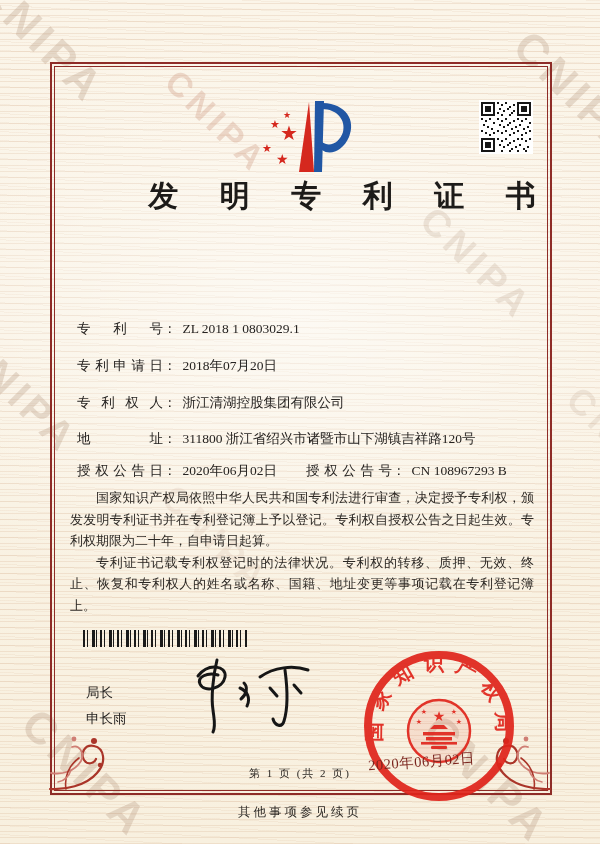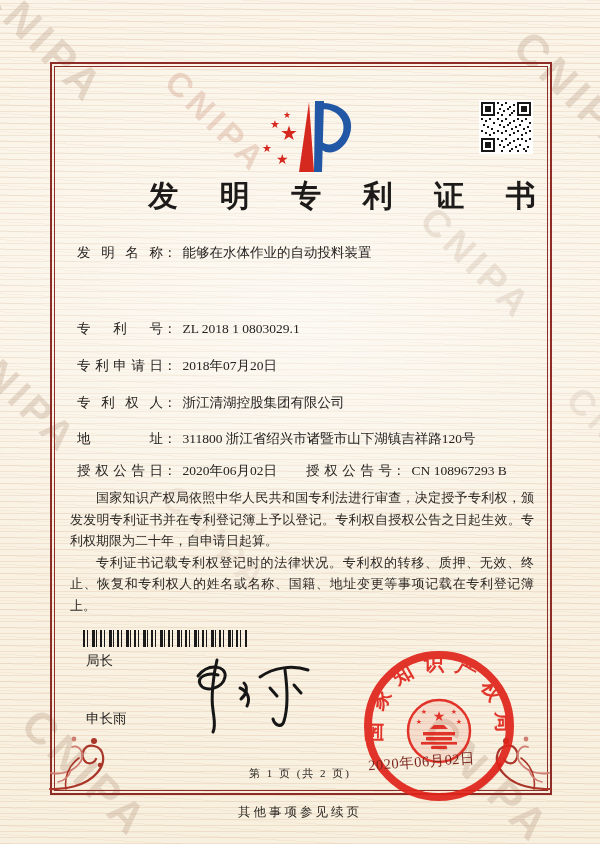--- a/index.html
+++ b/index.html
@@ -30,21 +30,21 @@
   .colon{margin-right:6px;}
   .legal{position:absolute;z-index:4;left:70px;top:487px;width:464px;font-size:13px;
     line-height:21.5px;text-align:justify;color:#2c2824;}
   .legal p{margin:0;text-indent:2em;}
   .barcode{position:absolute;z-index:4;left:83px;top:630px;width:164px;height:17px;
     background:repeating-linear-gradient(90deg,
       #1a1a1a 0 2px,rgba(0,0,0,0) 2px 4px,
       #1a1a1a 4px 5px,rgba(0,0,0,0) 5px 9px,
       #1a1a1a 9px 12px,rgba(0,0,0,0) 12px 13px,
       #1a1a1a 13px 14px,rgba(0,0,0,0) 14px 17px);}
-  .signer-title{position:absolute;z-index:4;left:86px;top:652px;font-size:13.5px;color:#262321;}
+  .signer-title{position:absolute;z-index:4;left:86px;top:684px;font-size:13.5px;color:#262321;}
   .signer-name{position:absolute;z-index:4;left:86px;top:710px;font-size:13.5px;color:#262321;}
   .signature{position:absolute;z-index:5;left:182px;top:652px;}
   .seal{position:absolute;z-index:5;left:358px;top:645px;}
   .page-info{position:absolute;z-index:4;left:0;top:766px;width:100%;text-align:center;
     font-size:11px;letter-spacing:2px;color:#2c2824;}
   .footer-note{position:absolute;z-index:4;left:0;top:804px;width:100%;text-align:center;
     font-size:12.5px;letter-spacing:3px;color:#2c2824;}
 </style>
 </head>
 <body>
@@ -104,23 +104,20 @@
       <path fill="#161616" fill-rule="evenodd" d="
         M0 0h7v7h-7zM1 1h5v5h-5zM2 2h3v3h-3z
         M18 0h7v7h-7zM19 1h5v5h-5zM20 2h3v3h-3z
         M0 18h7v7h-7zM1 19h5v5h-5zM2 20h3v3h-3z"></path>
       <path fill="#161616" d="M8 0h1v1h-1zM12 0h1v1h-1zM10 1h1v1h-1zM16 1h1v1h-1zM14 2h1v1h-1zM9 3h1v1h-1zM13 3h1v1h-1zM11 4h1v1h-1zM16 4h1v1h-1zM8 5h1v1h-1zM15 5h1v1h-1zM10 6h1v1h-1zM14 6h1v1h-1zM0 8h1v1h-1zM4 8h1v1h-1zM8 8h1v1h-1zM12 8h1v1h-1zM18 8h1v1h-1zM22 8h1v1h-1zM2 9h1v1h-1zM10 9h1v1h-1zM16 9h1v1h-1zM20 9h1v1h-1zM6 10h1v1h-1zM14 10h1v1h-1zM24 10h1v1h-1zM1 11h1v1h-1zM9 11h1v1h-1zM13 11h1v1h-1zM19 11h1v1h-1zM3 12h1v1h-1zM11 12h1v1h-1zM17 12h1v1h-1zM23 12h1v1h-1zM5 13h1v1h-1zM15 13h1v1h-1zM21 13h1v1h-1zM0 14h1v1h-1zM8 14h1v1h-1zM12 14h1v1h-1zM18 14h1v1h-1zM24 14h1v1h-1zM2 15h1v1h-1zM6 15h1v1h-1zM10 15h1v1h-1zM16 15h1v1h-1zM22 15h1v1h-1zM4 16h1v1h-1zM14 16h1v1h-1zM20 16h1v1h-1zM8 18h1v1h-1zM12 18h1v1h-1zM18 18h1v1h-1zM20 18h1v1h-1zM24 18h1v1h-1zM10 19h1v1h-1zM16 19h1v1h-1zM22 19h1v1h-1zM14 20h1v1h-1zM9 21h1v1h-1zM13 21h1v1h-1zM19 21h1v1h-1zM11 22h1v1h-1zM17 22h1v1h-1zM23 22h1v1h-1zM15 23h1v1h-1zM21 23h1v1h-1zM10 24h1v1h-1zM14 24h1v1h-1zM18 24h1v1h-1zM22 24h1v1h-1z"></path>
     </g>
   </svg>
 
   <h1 class="title">发 明 专 利 证 书</h1>
 
-  <div class="row" style="top:244px;">
-    <span class="lbl">发明名称</span><span class="colon">：</span><span class="val">能够在水体作业的自动投料装置</span>
-  </div>
   <div class="row" style="top:320px;">
     <span class="lbl">专利号</span><span class="colon">：</span><span class="val">ZL 2018 1 0803029.1</span>
   </div>
   <div class="row" style="top:357px;">
     <span class="lbl">专利申请日</span><span class="colon">：</span><span class="val">2018年07月20日</span>
   </div>
   <div class="row" style="top:394px;">
     <span class="lbl">专利权人</span><span class="colon">：</span><span class="val">浙江清湖控股集团有限公司</span>
   </div>
   <div class="row" style="top:430px;">

